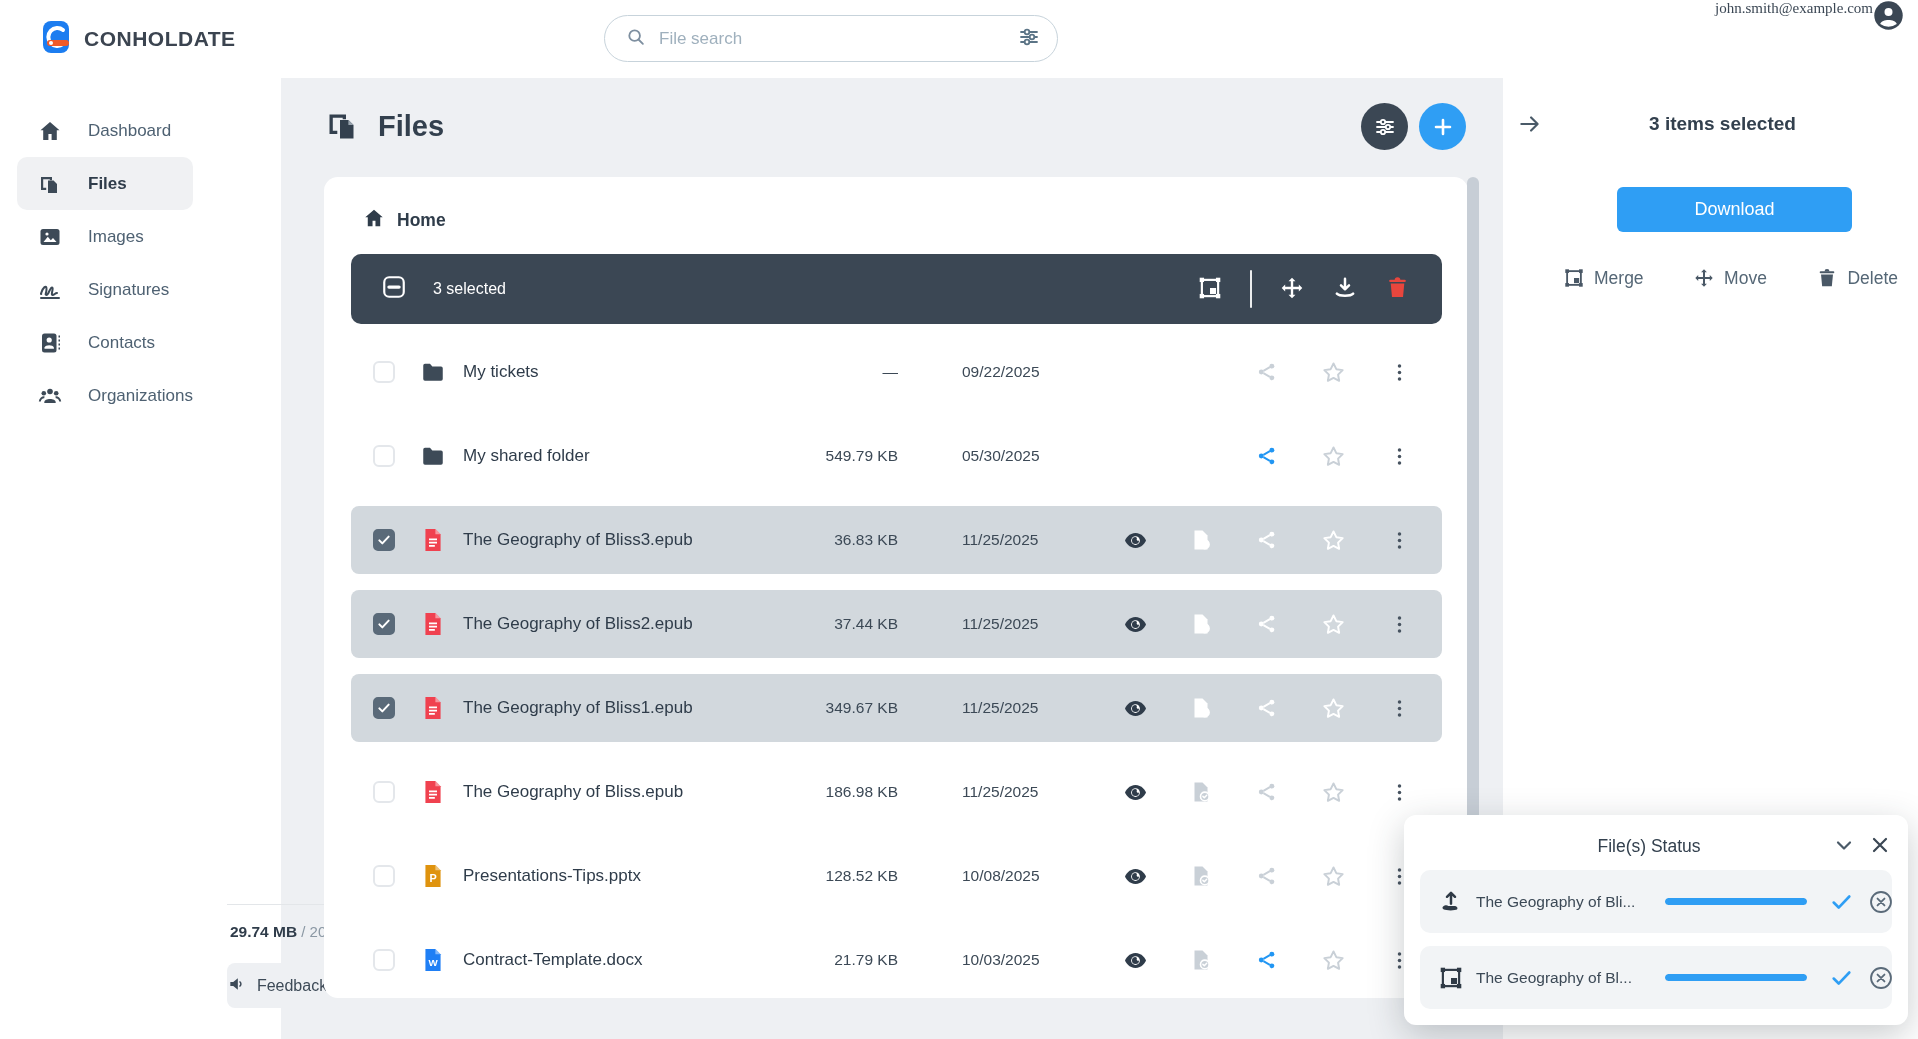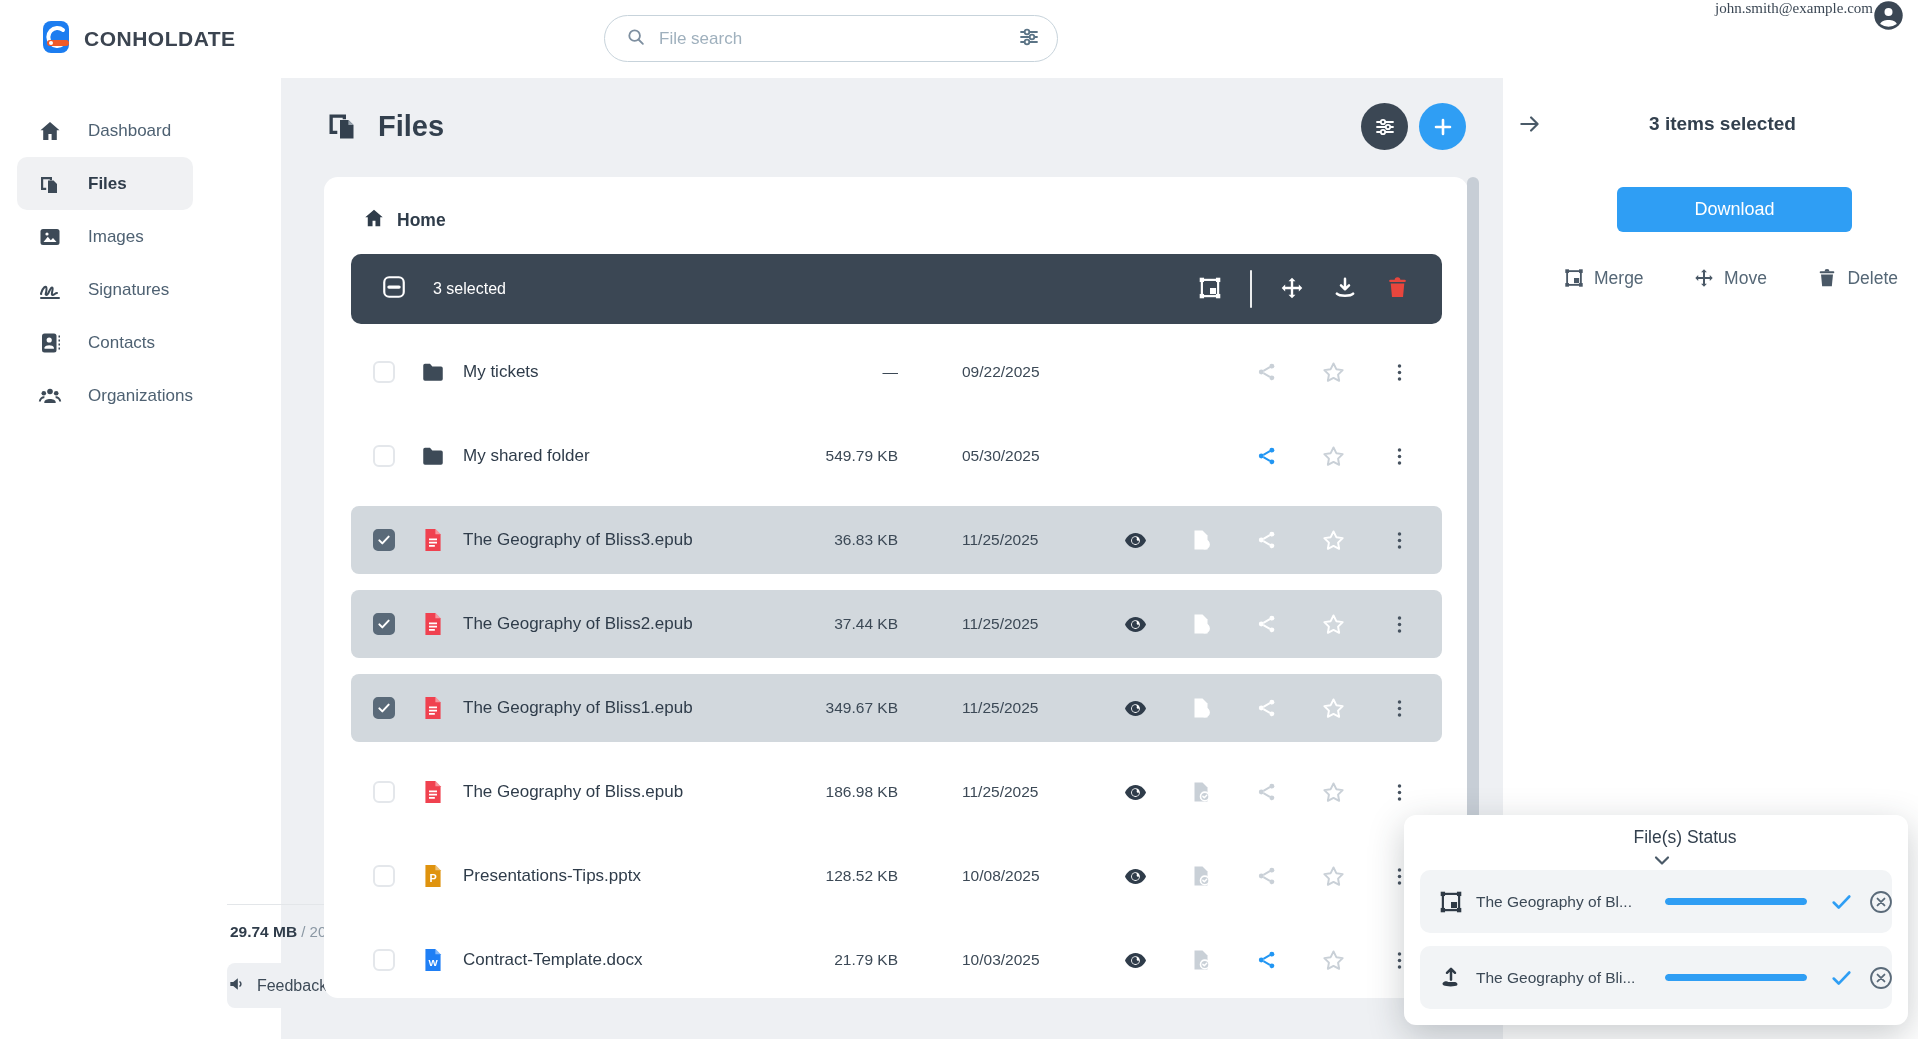--- a/index.html
+++ b/index.html
@@ -79,21 +79,21 @@
   .rp-top { display:flex; align-items:center; padding:34px 0 0 14px; }
   .rp-arrow { background:none; border:none; color:#4a5a68; cursor:pointer; display:flex; }
   .rp-count { flex:1; text-align:center; font-size:19px; font-weight:bold; color:#33404e; padding-right:16px; }
   .download-btn { position:absolute; left:114px; top:110px; width:235px; height:45px; background:#2f9ef4; color:#fff; border:none; border-radius:6px; font-size:18px; cursor:pointer; font-family:inherit; }
   .rp-actions { position:absolute; top:190px; left:60px; right:20px; display:flex; justify-content:space-between; }
   .rp-action { display:flex; align-items:center; gap:9px; background:none; border:none; font-size:17.5px; color:#556776; cursor:pointer; font-family:inherit; }
   .rp-action .ic { color:#4a5866; display:flex; }
 
   
   .status-panel { position:absolute; left:1404px; top:815px; width:504px; height:210px; background:#fff; border-radius:12px; box-shadow:0 10px 35px rgba(40,50,60,.25); z-index:9; padding:12px 16px; }
-  .sp-header { display:flex; align-items:center; height:30px;flex-direction:column; }
+  .sp-header { display:flex; align-items:flex-end; height:30px; }
   .sp-title { flex:1; text-align:center; font-size:17.5px; color:#33404e; padding-left:58px; }
   .sp-hbtn { background:none; border:none; color:#4a5a68; cursor:pointer; display:flex; margin-left:12px; }
   .sp-rows { margin-top:13px; display:flex; flex-direction:column; gap:13px; }
   .sp-row { height:63px; background:#f2f4f6; border-radius:10px; display:flex; align-items:center; padding:0 14px 0 18px; }
   .sp-ic { color:#2f3a46; display:flex; flex:0 0 auto; }
   .sp-name { margin-left:12px; font-size:15.5px; color:#3c4956; width:175px; white-space:nowrap; overflow:hidden; flex:0 0 auto; }
   .sp-bar { width:142px; height:7px; background:#dfe5ea; border-radius:4px; margin-left:14px; overflow:hidden; flex:0 0 auto; }
   .sp-bar-fill { height:100%; background:#2f9ef4; border-radius:4px; }
   .sp-check { color:#2f9ef4; display:flex; margin-left:22px; }
   .sp-cancel { background:none; border:none; color:#5a6a79; cursor:pointer; display:flex; margin-left:14px; }
@@ -839,20 +839,43 @@
       <button class="sp-hbtn">
         <svg width="24" height="24" viewBox="0 0 24 24" stroke="#3b4754" stroke-width="2.2" stroke-linecap="round">
             <path d="M6 6l12 12M18 6L6 18"></path>
           </svg>
       </button>
     </div>
     <div class="sp-rows" id="sp-rows">
         <div class="sp-row">
           <span class="ic sp-ic" style="display: flex;">
             <svg width="26" height="26" viewBox="0 0 24 24">
+              <path d="M12 13.5V4M8.3 7.2L12 3.5l3.7 3.7" fill="none" stroke="currentColor" stroke-width="2.3" stroke-linecap="round" stroke-linejoin="round"></path>
+              <path d="M4.5 16.3c2-1.6 4-1.4 5-0.6h5.5c2.8 0 3.6 2.2 2.5 3.3-1 1-10.5 1-12 0-1.2-.8-1.8-2-1-2.7z" fill="currentColor"></path>
+            </svg>
+          </span>
+          <span class="sp-name">The Geography of Bli...</span>
+          <span class="sp-bar">
+            <span class="sp-bar-fill" style="width: 100%; display: block;"></span>
+          </span>
+          <span class="ic sp-check" style="display: flex;">
+            <svg width="25" height="25" viewBox="0 0 24 24">
+              <path d="M4.5 13l4.8 4.8L19.5 7.2" fill="none" stroke="currentColor" stroke-width="2.5" stroke-linecap="round" stroke-linejoin="round"></path>
+            </svg>
+          </span>
+          <button class="sp-cancel">
+            <svg width="26" height="26" viewBox="0 0 24 24">
+              <circle cx="12" cy="12" r="9.2" fill="none" stroke="currentColor" stroke-width="1.7"></circle>
+              <path d="M8.8 8.8l6.4 6.4M15.2 8.8l-6.4 6.4" stroke="currentColor" stroke-width="1.7" stroke-linecap="round"></path>
+            </svg>
+          </button>
+        </div>
+        <div class="sp-row">
+          <span class="ic sp-ic" style="display: flex;">
+            <svg width="26" height="26" viewBox="0 0 24 24">
               <rect x="4.5" y="4.5" width="15" height="15" fill="none" stroke="currentColor" stroke-width="2"></rect>
               <rect x="12" y="12" width="5.6" height="5.6" fill="currentColor"></rect>
               <rect x="2.5" y="2.5" width="4" height="4" fill="currentColor"></rect>
               <rect x="17.5" y="2.5" width="4" height="4" fill="currentColor"></rect>
               <rect x="2.5" y="17.5" width="4" height="4" fill="currentColor"></rect>
               <rect x="17.5" y="17.5" width="4" height="4" fill="currentColor"></rect>
             </svg>
           </span>
           <span class="sp-name">The Geography of Bl...</span>
           <span class="sp-bar">
@@ -863,39 +886,16 @@
               <path d="M4.5 13l4.8 4.8L19.5 7.2" fill="none" stroke="currentColor" stroke-width="2.5" stroke-linecap="round" stroke-linejoin="round"></path>
             </svg>
           </span>
           <button class="sp-cancel">
             <svg width="26" height="26" viewBox="0 0 24 24">
               <circle cx="12" cy="12" r="9.2" fill="none" stroke="currentColor" stroke-width="1.7"></circle>
               <path d="M8.8 8.8l6.4 6.4M15.2 8.8l-6.4 6.4" stroke="currentColor" stroke-width="1.7" stroke-linecap="round"></path>
             </svg>
           </button>
         </div>
-        <div class="sp-row">
-          <span class="ic sp-ic" style="display: flex;">
-            <svg width="26" height="26" viewBox="0 0 24 24">
-              <path d="M12 13.5V4M8.3 7.2L12 3.5l3.7 3.7" fill="none" stroke="currentColor" stroke-width="2.3" stroke-linecap="round" stroke-linejoin="round"></path>
-              <path d="M4.5 16.3c2-1.6 4-1.4 5-0.6h5.5c2.8 0 3.6 2.2 2.5 3.3-1 1-10.5 1-12 0-1.2-.8-1.8-2-1-2.7z" fill="currentColor"></path>
-            </svg>
-          </span>
-          <span class="sp-name">The Geography of Bli...</span>
-          <span class="sp-bar">
-            <span class="sp-bar-fill" style="width: 100%; display: block;"></span>
-          </span>
-          <span class="ic sp-check" style="display: flex;">
-            <svg width="25" height="25" viewBox="0 0 24 24">
-              <path d="M4.5 13l4.8 4.8L19.5 7.2" fill="none" stroke="currentColor" stroke-width="2.5" stroke-linecap="round" stroke-linejoin="round"></path>
-            </svg>
-          </span>
-          <button class="sp-cancel">
-            <svg width="26" height="26" viewBox="0 0 24 24">
-              <circle cx="12" cy="12" r="9.2" fill="none" stroke="currentColor" stroke-width="1.7"></circle>
-              <path d="M8.8 8.8l6.4 6.4M15.2 8.8l-6.4 6.4" stroke="currentColor" stroke-width="1.7" stroke-linecap="round"></path>
-            </svg>
-          </button>
-        </div>
       </div>
   </div>
 
 </div>
 
 </body></html>

